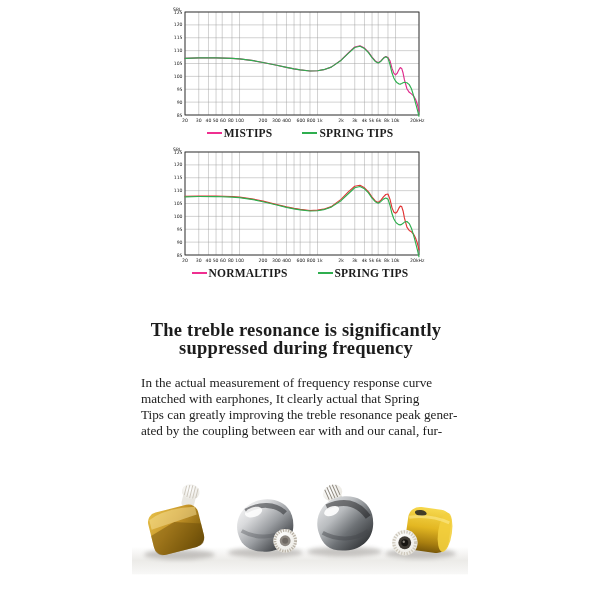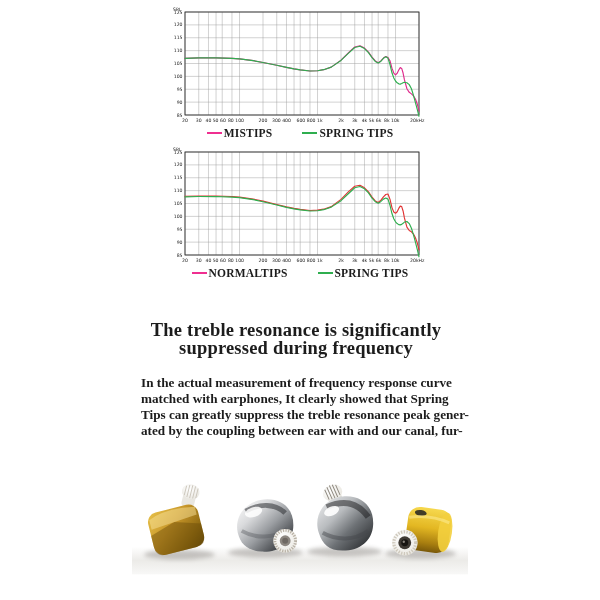--- a/index.html
+++ b/index.html
@@ -11,21 +11,21 @@
   .page{width:600px;height:600px;position:relative;}
   .chart-block{width:270px;margin:0 auto;}
   .chart-block.first{padding-top:6px;}
   .chart-block.second{margin-top:5px;}
   .chart svg{display:block;}
   .chart svg text{font-family:"DejaVu Sans",sans-serif;}
   .legend{display:flex;justify-content:center;align-items:flex-start;gap:30px;height:14px;margin-top:1px;width:600px;margin-left:-165px;}
   .legend-item{display:flex;align-items:center;font-weight:bold;font-size:11.5px;letter-spacing:.2px;white-space:nowrap;}
   .legend-item .swatch{display:inline-block;width:15px;height:2px;margin-right:2px;}
   .heading{margin:41px 8px 0 0;text-align:center;font-size:18.5px;line-height:17.5px;font-weight:bold;letter-spacing:.2px;}
-  .body-text{width:318px;margin:18px auto 0 auto;font-size:13.2px;line-height:16px;font-weight:bold;}
+  .body-text{width:318px;margin:18px auto 0 auto;font-size:13.2px;line-height:16px;font-weight:normal;}
   .body-text .line{white-space:nowrap;}
   .photo{margin-top:24px;text-align:center;}
 </style>
 </head>
 <body>
 
 <div class="page">
 
   <section class="chart-block first">
     <div class="chart">
@@ -177,22 +177,22 @@
       </div>
   </section>
 
   <h1 class="heading">
     <span>The treble resonance is significantly</span><br>
     <span>suppressed during frequency</span>
   </h1>
 
   <div class="body-text">
     <div class="line">In the actual measurement of frequency response curve</div>
-    <div class="line">matched with earphones, It clearly showed that Spring</div>
-    <div class="line">Tips can greatly suppress the treble resonance peak gener-</div>
+    <div class="line">matched with earphones, It clearly actual that Spring</div>
+    <div class="line">Tips can greatly improving the treble resonance peak gener-</div>
     <div class="line">ated by the coupling between ear with and our canal, fur-</div>
   </div>
 
   <div class="photo">
     <svg width="336" height="112" viewBox="0 0 340 112">
       <defs>
         <linearGradient id="gFloor" x1="0" y1="0" x2="0" y2="1">
           <stop offset="0" stop-color="#ffffff"></stop>
           <stop offset="0.5" stop-color="#ecebe8"></stop>
           <stop offset="1" stop-color="#f8f8f7"></stop>

